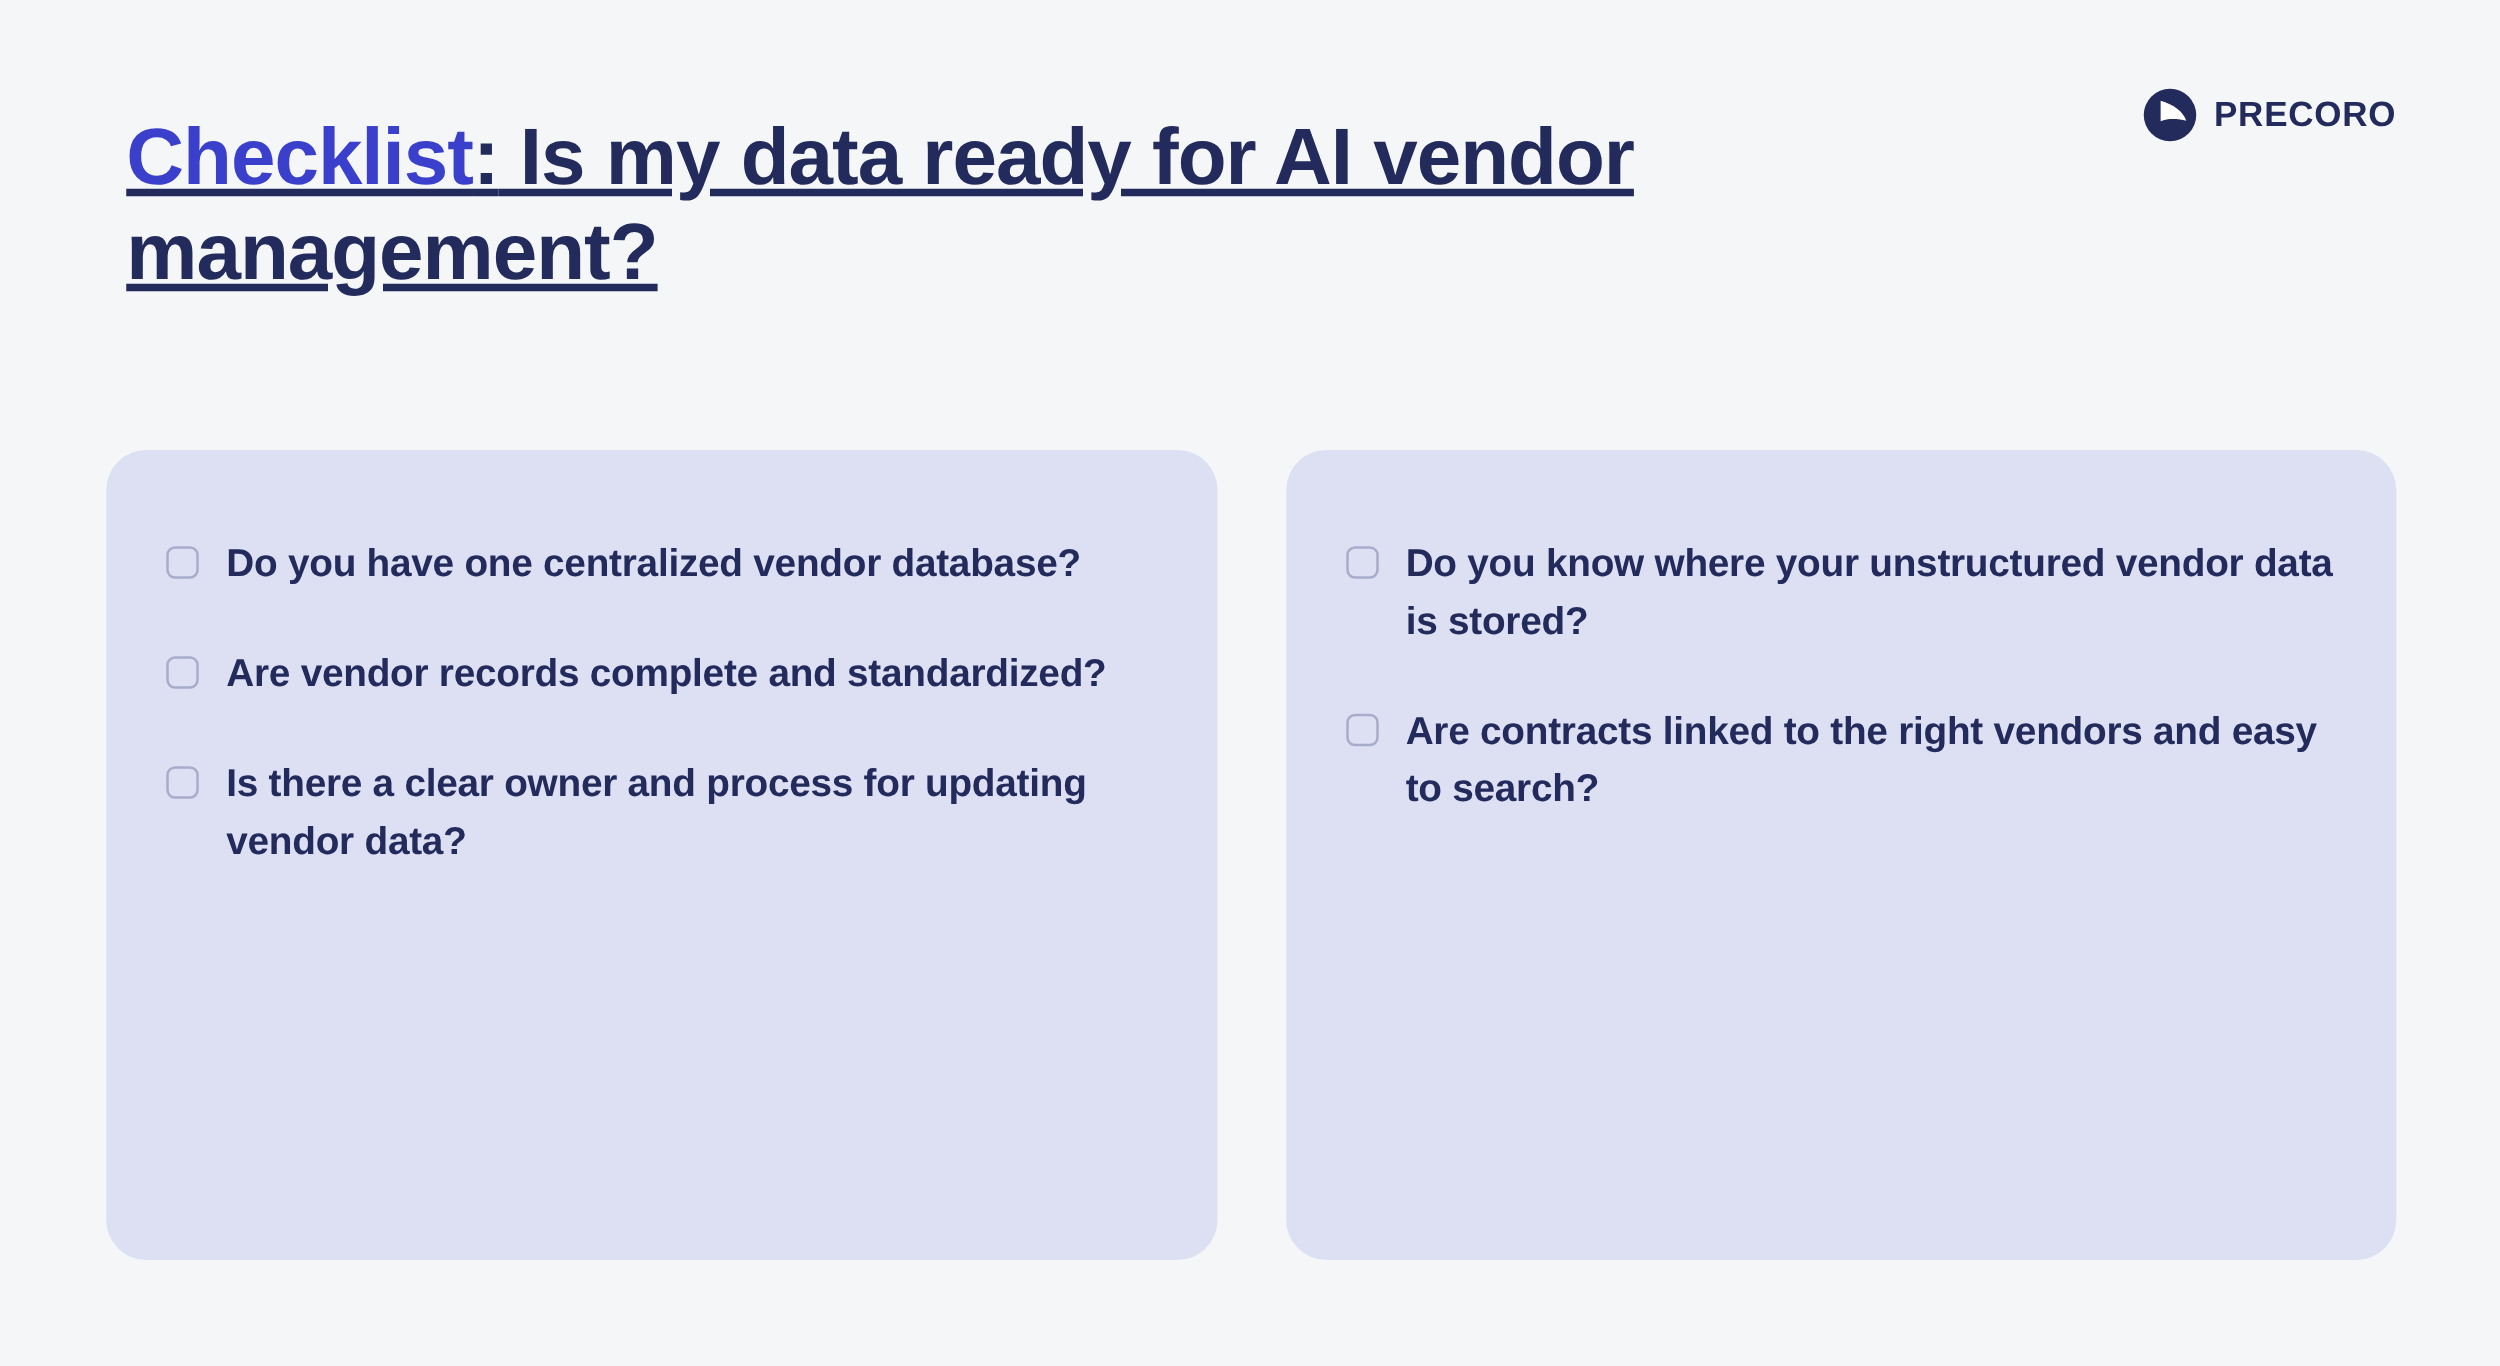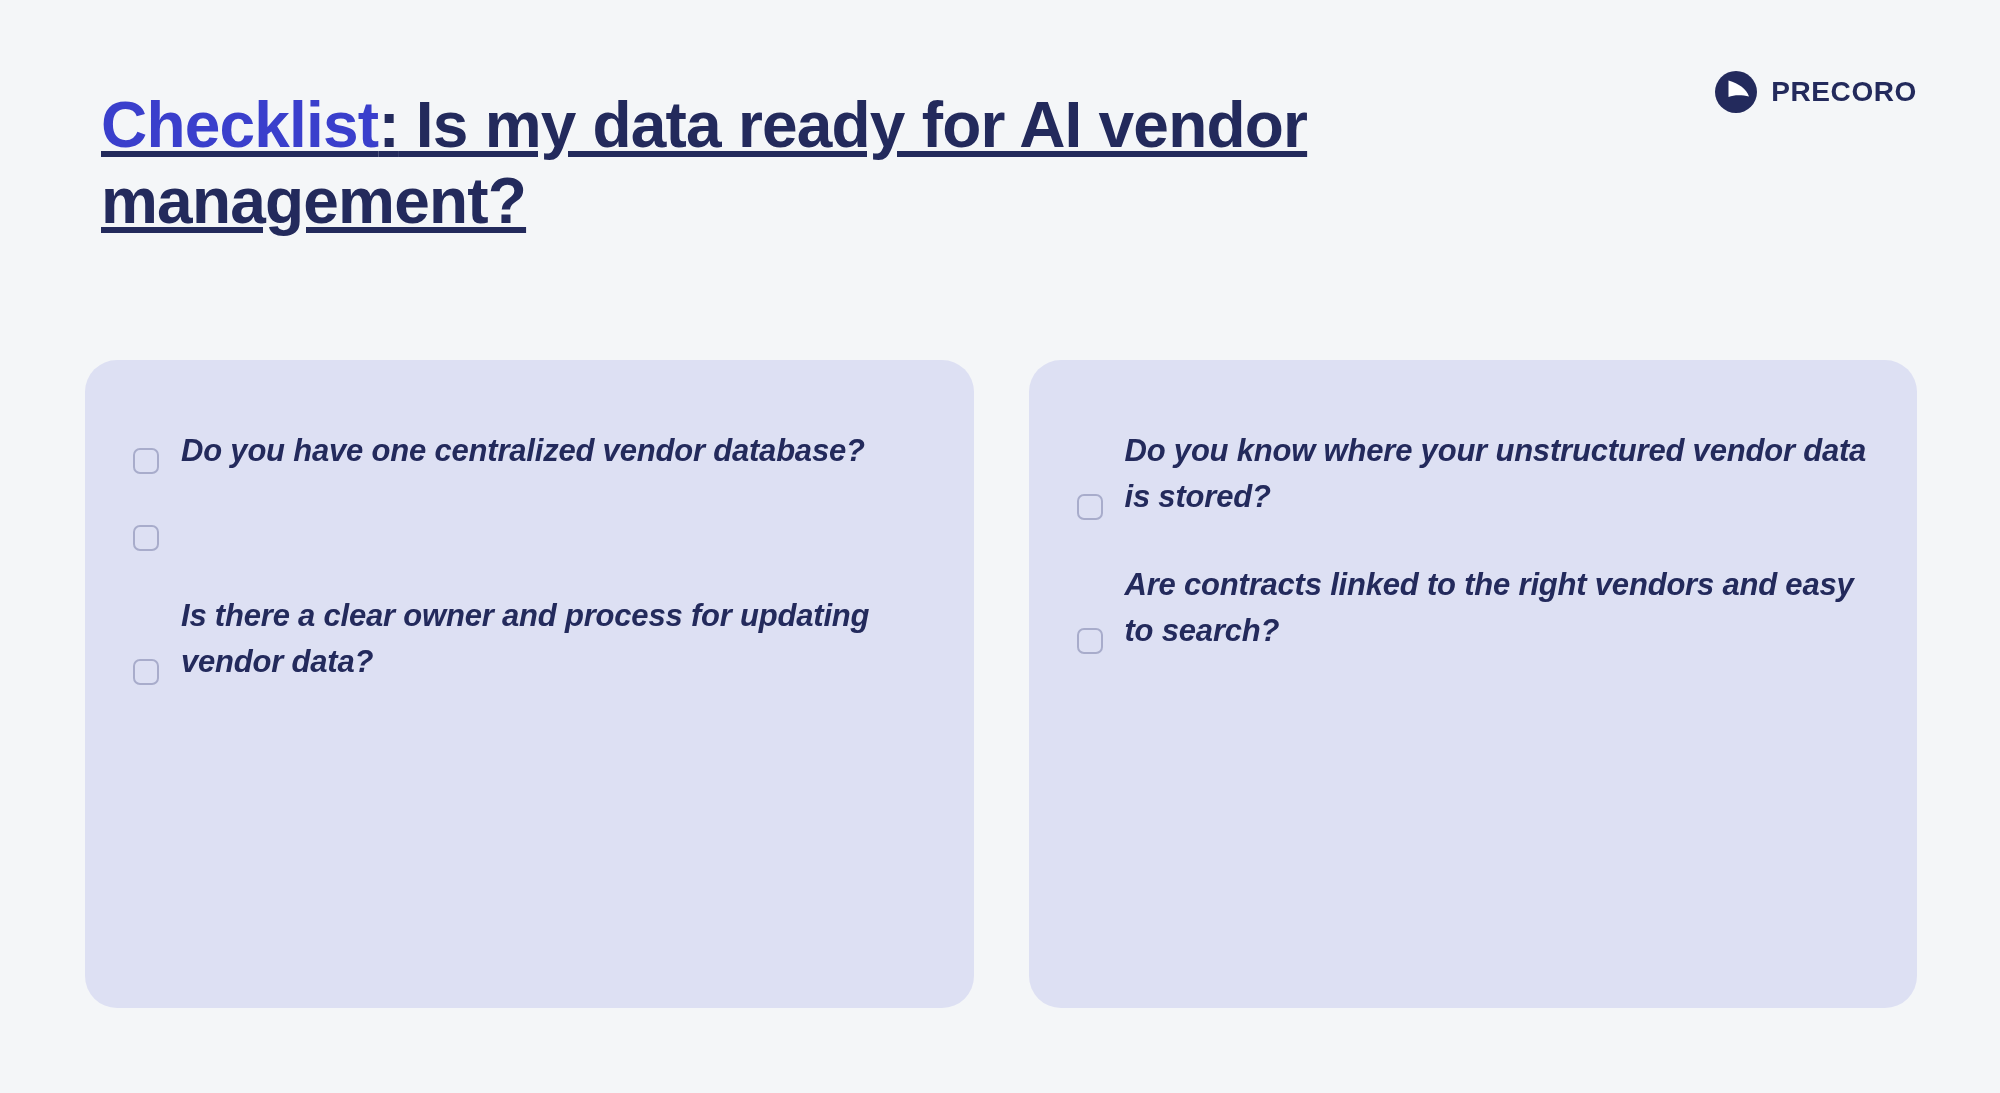--- a/index.html
+++ b/index.html
@@ -93,23 +93,22 @@
     border-radius: 32px;
     box-sizing: border-box;
     padding: 68px 48px 60px 48px;
     display: flex;
     flex-direction: column;
     gap: 42px;
   }
 
   .check-item {
     display: flex;
-    align-items: flex-end;
+    align-items: flex-start;
     gap: 22px;
-    font-style: italic;
   }
   .checkbox {
     flex: 0 0 26px;
     width: 26px;
     height: 26px;
     margin-top: 9px;
     border: 2px solid #a8accb;
     border-radius: 7px;
     background: transparent;
     box-sizing: border-box;
@@ -147,20 +146,21 @@
 
   <div class="cards">
 
     <div class="card">
       <div class="check-item">
         <span class="checkbox"></span>
         <span class="check-label">Do you have one centralized vendor database?</span>
       </div>
       <div class="check-item">
         <span class="checkbox"></span>
+        <span class="check-label">Are vendor records complete and standardized?</span>
       </div>
       <div class="check-item">
         <span class="checkbox"></span>
         <span class="check-label">Is there a clear owner and process for updating vendor data?</span>
       </div>
     </div>
 
     <div class="card">
       <div class="check-item">
         <span class="checkbox"></span>

